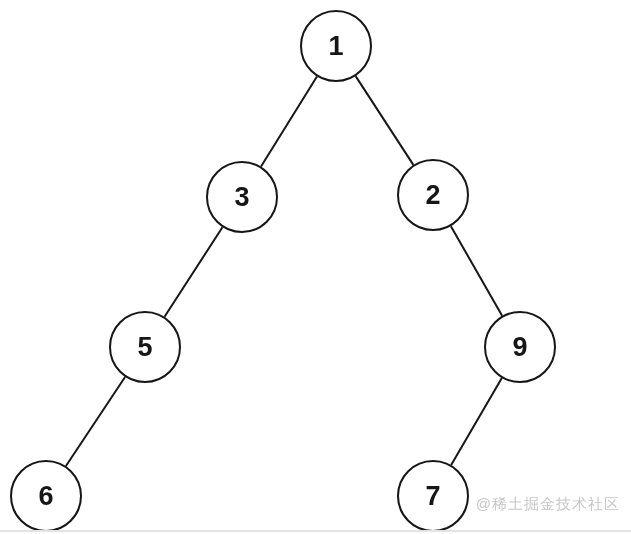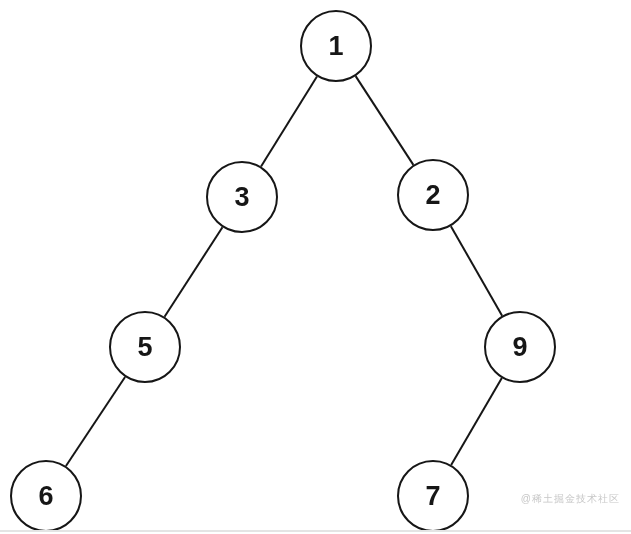--- a/index.html
+++ b/index.html
@@ -32,22 +32,22 @@
     align-items: center;
     justify-content: center;
     font-weight: bold;
     font-size: 27px;
     line-height: 1;
     color: #161616;
   }
   .watermark {
     position: absolute;
     right: 11px;
-    bottom: 28px;
-    font-size: 10px;
+    bottom: 20px;
+    font-size: 15px;
     letter-spacing: 1px;
     color: #c7c7c7;
     user-select: none;
   }
   .bottom-rule {
     position: absolute;
     left: 0;
     right: 0;
     bottom: 2px;
     height: 2px;

